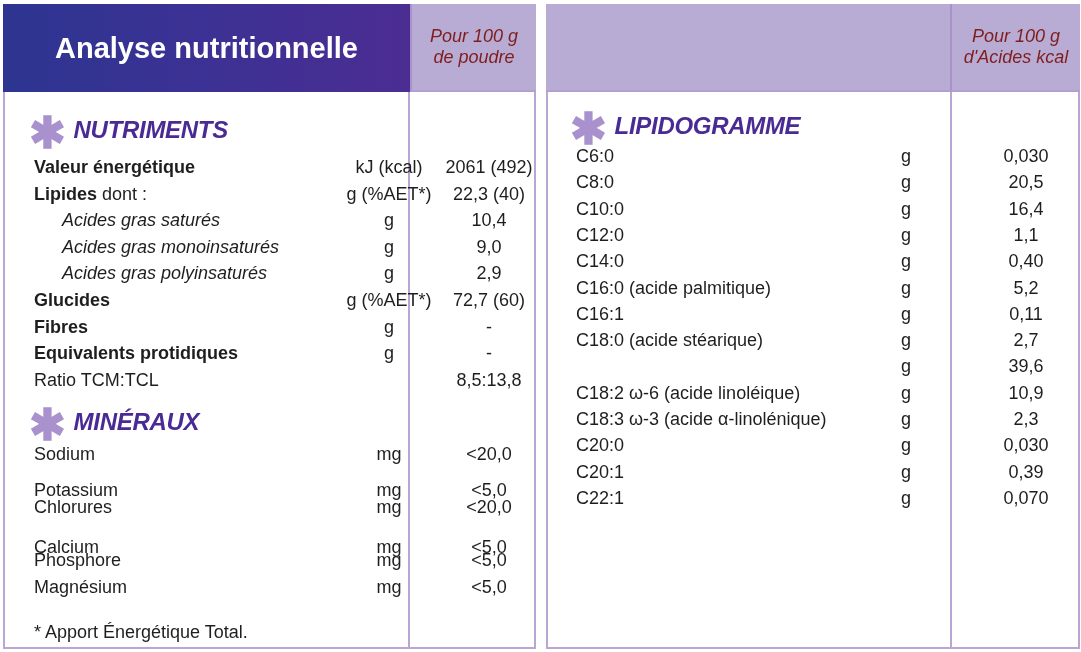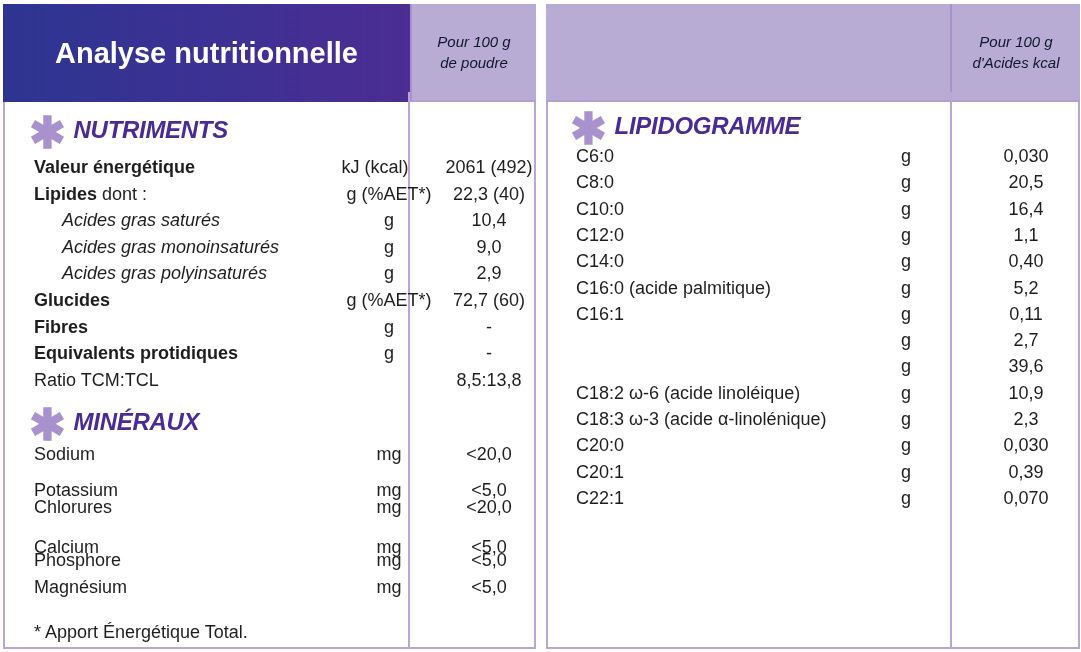--- a/index.html
+++ b/index.html
@@ -1,27 +1,27 @@
 <!DOCTYPE html>
 <html><head>
 <meta charset="utf-8">
 <style>
   html, body { margin: 0; padding: 0; background: #ffffff; }
   body { width: 1081px; height: 652px; position: relative; overflow: hidden;
          font-family: "Liberation Sans", sans-serif; color: #1e1e1e; }
   .panel { position: absolute; top: 4px; height: 645px; border: 2px solid #b9a6d2; border-top: none; box-sizing: border-box; background: #fff; }
   #left { left: 3px; width: 533px; }
   #right { left: 546px; width: 534px; }
-  .hdr { position: absolute; top: 0; left: -2px; right: -2px; height: 98px; display: flex; }
+  .hdr { position: absolute; top: 0; left: -2px; right: -2px; height: 88px; display: flex; }
   .hdr-title { background: linear-gradient(90deg, #2d3591 0%, #3c3194 50%, #4c2d92 100%); color: #fff;
                font-weight: bold; font-size: 29px; display: flex; align-items: center; justify-content: center; }
   .hdr-lilac { background: #b9acd4; border-bottom: 2px solid #b59fd0; box-sizing: border-box; }
   .hdr-col { background: #b9acd4; border-left: 2px solid #a992c9; border-bottom: 2px solid #b59fd0; box-sizing: border-box;
              display: flex; align-items: center; justify-content: center; text-align: center;
-             font-style: italic; font-size: 15px; line-height: 21px; color: #0f172a; }
+             font-style: italic; font-size: 18px; line-height: 21px; color: #7f1d1d; }
   .divider { position: absolute; top: 88px; bottom: 0; width: 2px; background: #b9a6d2; }
   .section-title { position: absolute; display: flex; align-items: center; font-weight: bold; font-style: italic;
                    font-size: 24px; color: #4a2a94; letter-spacing: -0.3px; }
   .star { color: #a891cc; font-style: normal; font-size: 44px; line-height: 24px; margin-right: 8px; height: 26px; overflow: visible; position: relative; top: 4px; }
   .row { position: absolute; height: 26px; font-size: 18px; line-height: 26px; }
   .row .lbl { position: absolute; left: 0; white-space: nowrap; }
   .row .unit { position: absolute; text-align: center; white-space: nowrap; }
   .row .val { position: absolute; text-align: center; white-space: nowrap; }
   .bold { font-weight: bold; }
   .ital { font-style: italic; }
@@ -43,21 +43,21 @@
   <div class="divider" style="left:403px;"></div>
 
   <div class="section-title" style="left:24px; top:112px;">
     <span class="star">✱</span>
     <span>NUTRIMENTS</span>
   </div>
 
   <div id="nutri-rows">
       <div class="row" style="left: 29px; top: 150px; width: 500px;">
         <span class="lbl bold"><span>Valeur énergétique</span><span style="font-weight: normal;"></span></span>
-        <span class="unit" style="left: 276px; width: 130px;">kJ (kcal)</span>
+        <span class="unit" style="left: 290px; width: 130px;">kJ (kcal)</span>
         <span class="val" style="left: 380px; width: 150px;">2061 (492)</span>
       </div>
       <div class="row" style="left: 29px; top: 176.6px; width: 500px;">
         <span class="lbl bold"><span>Lipides</span><span style="font-weight: normal;"> dont :</span></span>
         <span class="unit" style="left: 290px; width: 130px;">g (%AET*)</span>
         <span class="val" style="left: 380px; width: 150px;">22,3 (40)</span>
       </div>
       <div class="row" style="left: 29px; top: 203.2px; width: 500px;">
         <span class="lbl ital" style="left: 28px;"><span>Acides gras saturés</span><span style="font-weight: normal;"></span></span>
         <span class="unit" style="left: 290px; width: 130px;">g</span>
@@ -183,20 +183,21 @@
         <span class="lbl">C16:0 (acide palmitique)</span>
         <span class="unit" style="left: 310px; width: 40px;">g</span>
         <span class="val" style="left: 375px; width: 150px;">5,2</span>
       </div>
       <div class="row" style="left: 28px; top: 296.8px; width: 500px;">
         <span class="lbl">C16:1</span>
         <span class="unit" style="left: 310px; width: 40px;">g</span>
         <span class="val" style="left: 375px; width: 150px;">0,11</span>
       </div>
       <div class="row" style="left: 28px; top: 323.1px; width: 500px;">
+        <span class="lbl">C18:0 (acide stéarique)</span>
         <span class="unit" style="left: 310px; width: 40px;">g</span>
         <span class="val" style="left: 375px; width: 150px;">2,7</span>
       </div>
       <div class="row" style="left: 28px; top: 349.4px; width: 500px;">
         <span class="unit" style="left: 310px; width: 40px;">g</span>
         <span class="val" style="left: 375px; width: 150px;">39,6</span>
       </div>
       <div class="row" style="left: 28px; top: 375.7px; width: 500px;">
         <span class="lbl">C18:2 ω-6 (acide linoléique)</span>
         <span class="unit" style="left: 310px; width: 40px;">g</span>

